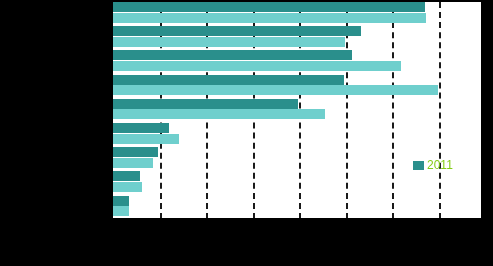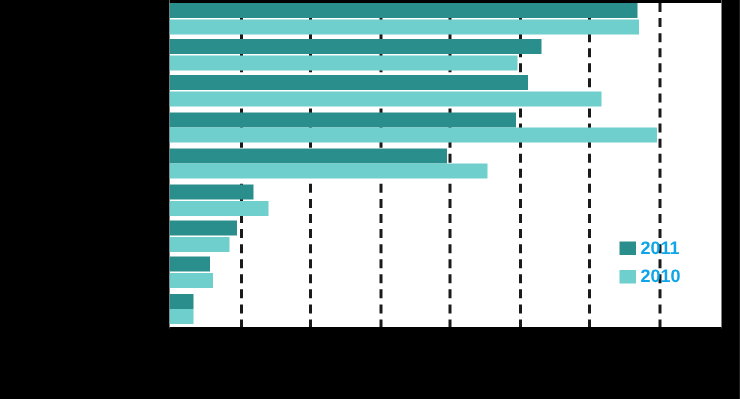--- a/index.html
+++ b/index.html
@@ -77,23 +77,22 @@
   }
   .legend-swatch {
     width: 11px;
     height: 9px;
     margin-right: 3px;
     flex: 0 0 auto;
   }
   .legend-label {
     font-size: 12px;
     line-height: 12px;
-    color: #0ea5e9;
+    color: #84cc16;
     letter-spacing: 0px;
-    font-weight: bold;
   }
 </style>
 </head>
 <body>
 
 <div id="chart-root">
 
   <div id="plot-area">
     <div id="plot-top-rule"></div>
     <div id="gridlines">
@@ -127,19 +126,15 @@
       </div>
   </div>
 
   <div id="axis-bottom"></div>
 
   <div id="legend">
     <div class="legend-row">
       <span class="legend-swatch" style="background: rgb(42, 143, 140);"></span>
       <span class="legend-label">2011</span>
     </div>
-    <div class="legend-row">
-      <span class="legend-swatch" style="background: rgb(111, 207, 205);"></span>
-      <span class="legend-label">2010</span>
-    </div>
   </div>
 
 </div>
 
 </body></html>

